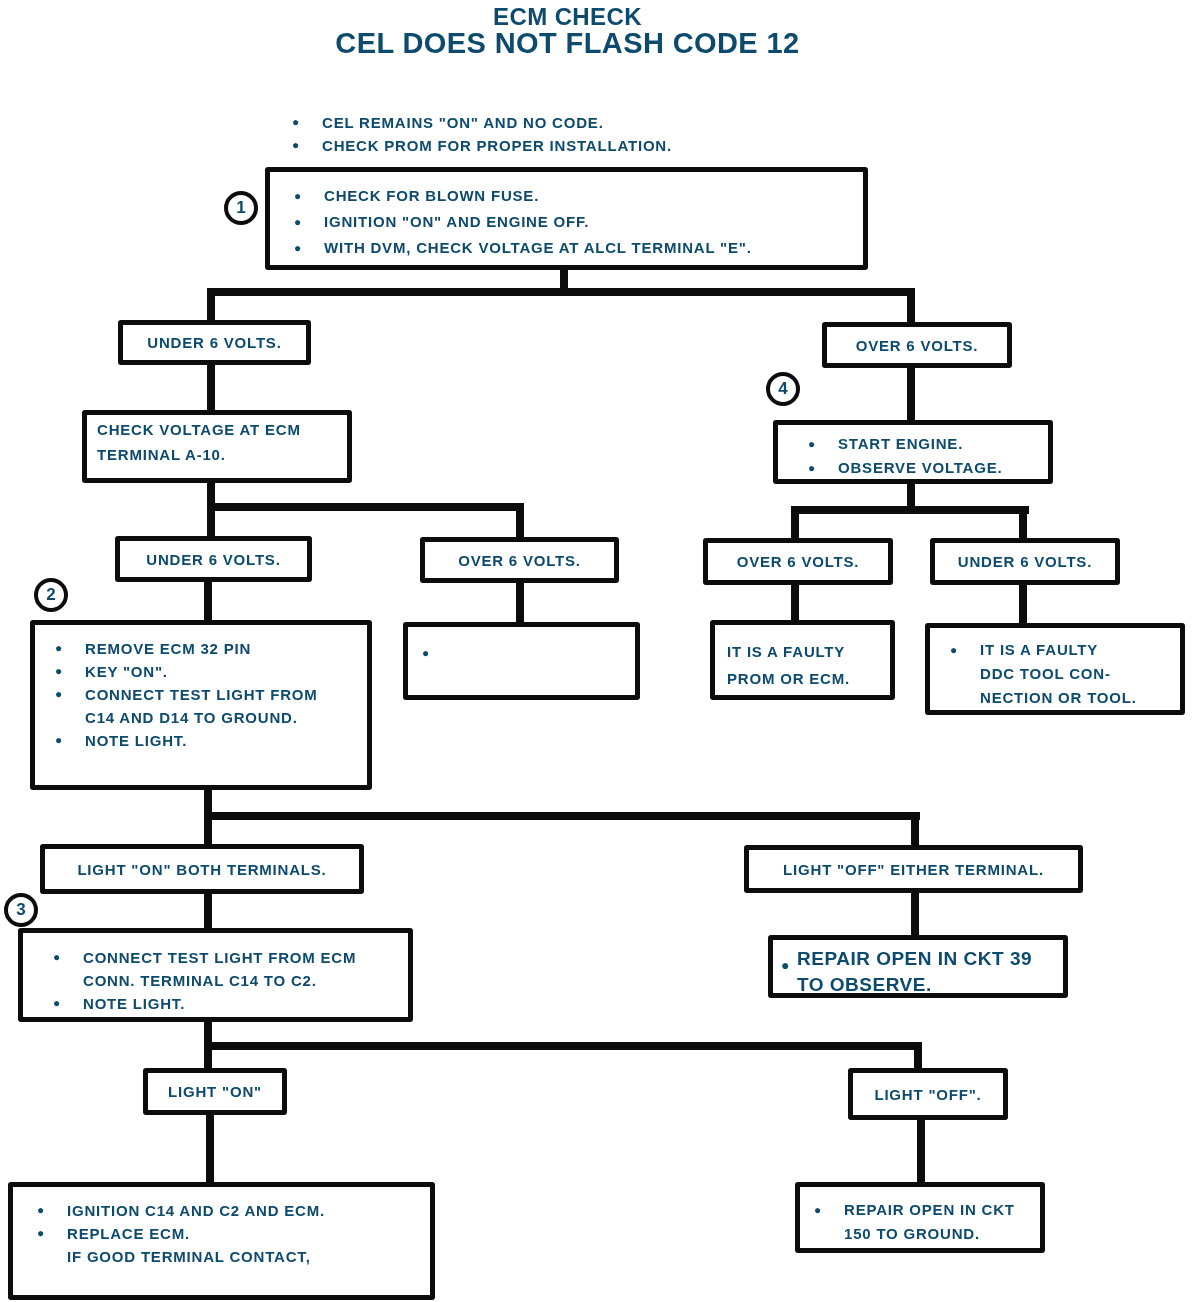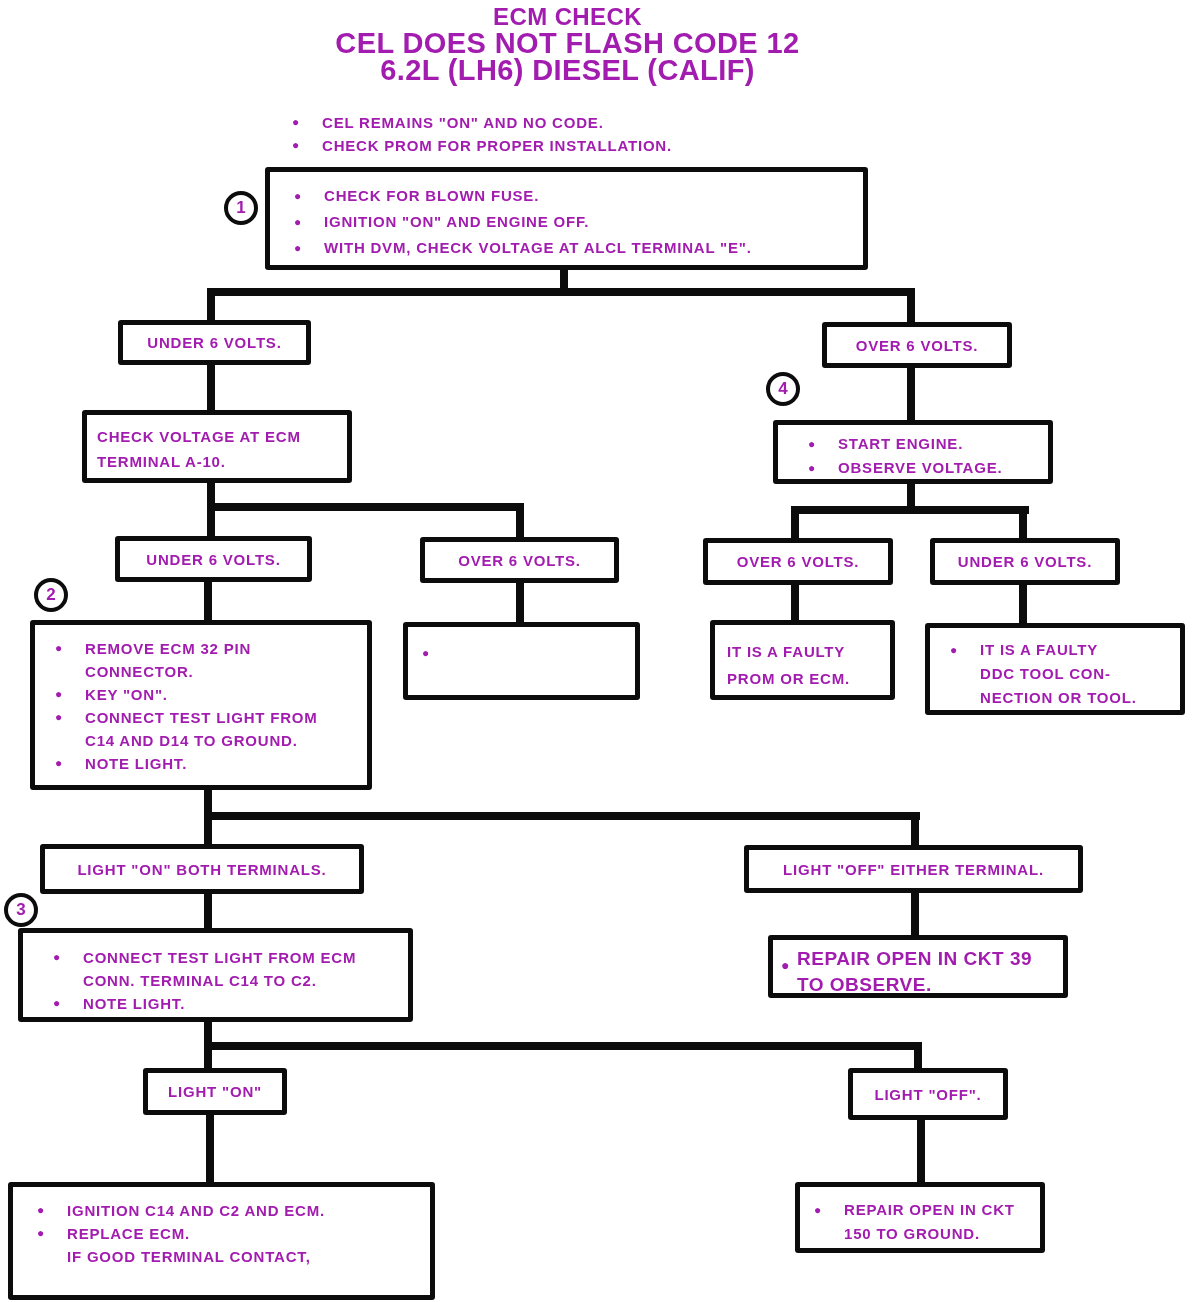--- a/index.html
+++ b/index.html
@@ -1,38 +1,38 @@
 <!DOCTYPE html>
 <html><head>
 <meta charset="utf-8">
 <style>
   html,body { margin:0; padding:0; background:#fff; }
   .canvas {
     position:relative; width:1200px; height:1302px; background:#ffffff;
-    font-family:"Liberation Sans", sans-serif; font-weight:700; color:#a21caf;
+    font-family:"Liberation Sans", sans-serif; font-weight:700; color:#0c4a6e;
     overflow:hidden;
   }
   .title { position:absolute; left:0; top:3px; width:1135px; text-align:center; letter-spacing:0.4px; }
   .title .t1 { display:block; font-size:24px; line-height:27px; }
   .title .t2 { display:block; font-size:29px; line-height:27px; }
   .box { position:absolute; border:5px solid #0c0c0c; border-radius:3px; box-sizing:border-box; background:#fff; }
   .ln  { position:absolute; background:#0c0c0c; }
   .circ{ position:absolute; width:34px; height:34px; border:4px solid #0c0c0c; border-radius:50%;
          box-sizing:border-box; display:flex; align-items:center; justify-content:center; font-size:17px; }
   .ctr { display:flex; align-items:center; justify-content:center; height:100%;
          text-align:right; font-size:15px; letter-spacing:0.8px; white-space:nowrap; }
   .txt { font-size:15px; letter-spacing:0.8px; }
   .itm { display:flex; align-items:flex-start; }
   .bul { flex:none; width:30px; font-size:12px; }
   .bul.tight { width:16px; }
   .itx { flex:1; }
   .l   { display:block; }
   .intro { position:absolute; left:292px; top:111px; line-height:23px; }
   #box1    { left:265px; top:167px; width:603px; height:103px; padding:11px 8px 0 24px; line-height:26px; }
-  #a10     { left:82px;  top:410px; width:270px; height:73px;  padding:9px 0 0 10px;  line-height:25px; }
+  #a10     { left:82px;  top:410px; width:270px; height:73px;  padding:2px 0 0 10px;  line-height:25px; }
   #startEngine { left:773px; top:420px; width:280px; height:64px; padding:7px 0 0 30px; line-height:24px; }
   #box2    { left:30px;  top:620px; width:342px; height:170px; padding:12px 4px 0 20px; line-height:23px; }
   #repair488 { left:403px; top:622px; width:237px; height:78px; padding:13px 0 0 14px; line-height:26px; }
   #faultyProm { left:710px; top:620px; width:185px; height:80px; padding:13px 0 0 12px; line-height:27px; }
   #faultyDdc  { left:925px; top:623px; width:260px; height:92px; padding:10px 0 0 20px; line-height:24px; }
   #box3    { left:18px;  top:928px; width:395px; height:94px;  padding:13px 0 0 30px; line-height:23px; }
   #repair39 { left:768px; top:935px; width:300px; height:63px; padding:6px 0 0 8px; line-height:26px;
               font-size:19px; letter-spacing:0.5px; }
   #repair39 .bul { font-size:14px; padding-top:6px; }
   #bottomLeft { left:8px; top:1182px; width:427px; height:118px; padding:12px 0 0 24px; line-height:23px; }
@@ -53,21 +53,20 @@
   #circ4 { left:766px; top:372px; }
 </style>
 </head>
 <body>
 
 <div class="canvas">
 
   <div class="title">
     <span class="t1">ECM CHECK</span>
     <span class="t2">CEL DOES NOT FLASH CODE 12</span>
-    <span class="t2">6.2L (LH6) DIESEL (CALIF)</span>
   </div>
 
   <div class="intro txt">
     <div class="itm">
       <span class="bul">●</span>
       <span class="itx">CEL REMAINS "ON" AND NO CODE.</span>
     </div>
     <div class="itm">
       <span class="bul">●</span>
       <span class="itx">CHECK PROM FOR PROPER INSTALLATION.</span>
@@ -128,21 +127,20 @@
   </div>
   <div class="box" id="under6R2">
     <div class="ctr">UNDER 6 VOLTS.</div>
   </div>
 
   <div class="box txt" id="box2">
     <div class="itm">
       <span class="bul">●</span>
       <span class="itx">
         <span class="l">REMOVE ECM 32 PIN</span>
-        <span class="l">CONNECTOR.</span>
       </span>
     </div>
     <div class="itm">
       <span class="bul">●</span>
       <span class="itx">
         <span class="l">KEY "ON".</span>
       </span>
     </div>
     <div class="itm">
       <span class="bul">●</span>

